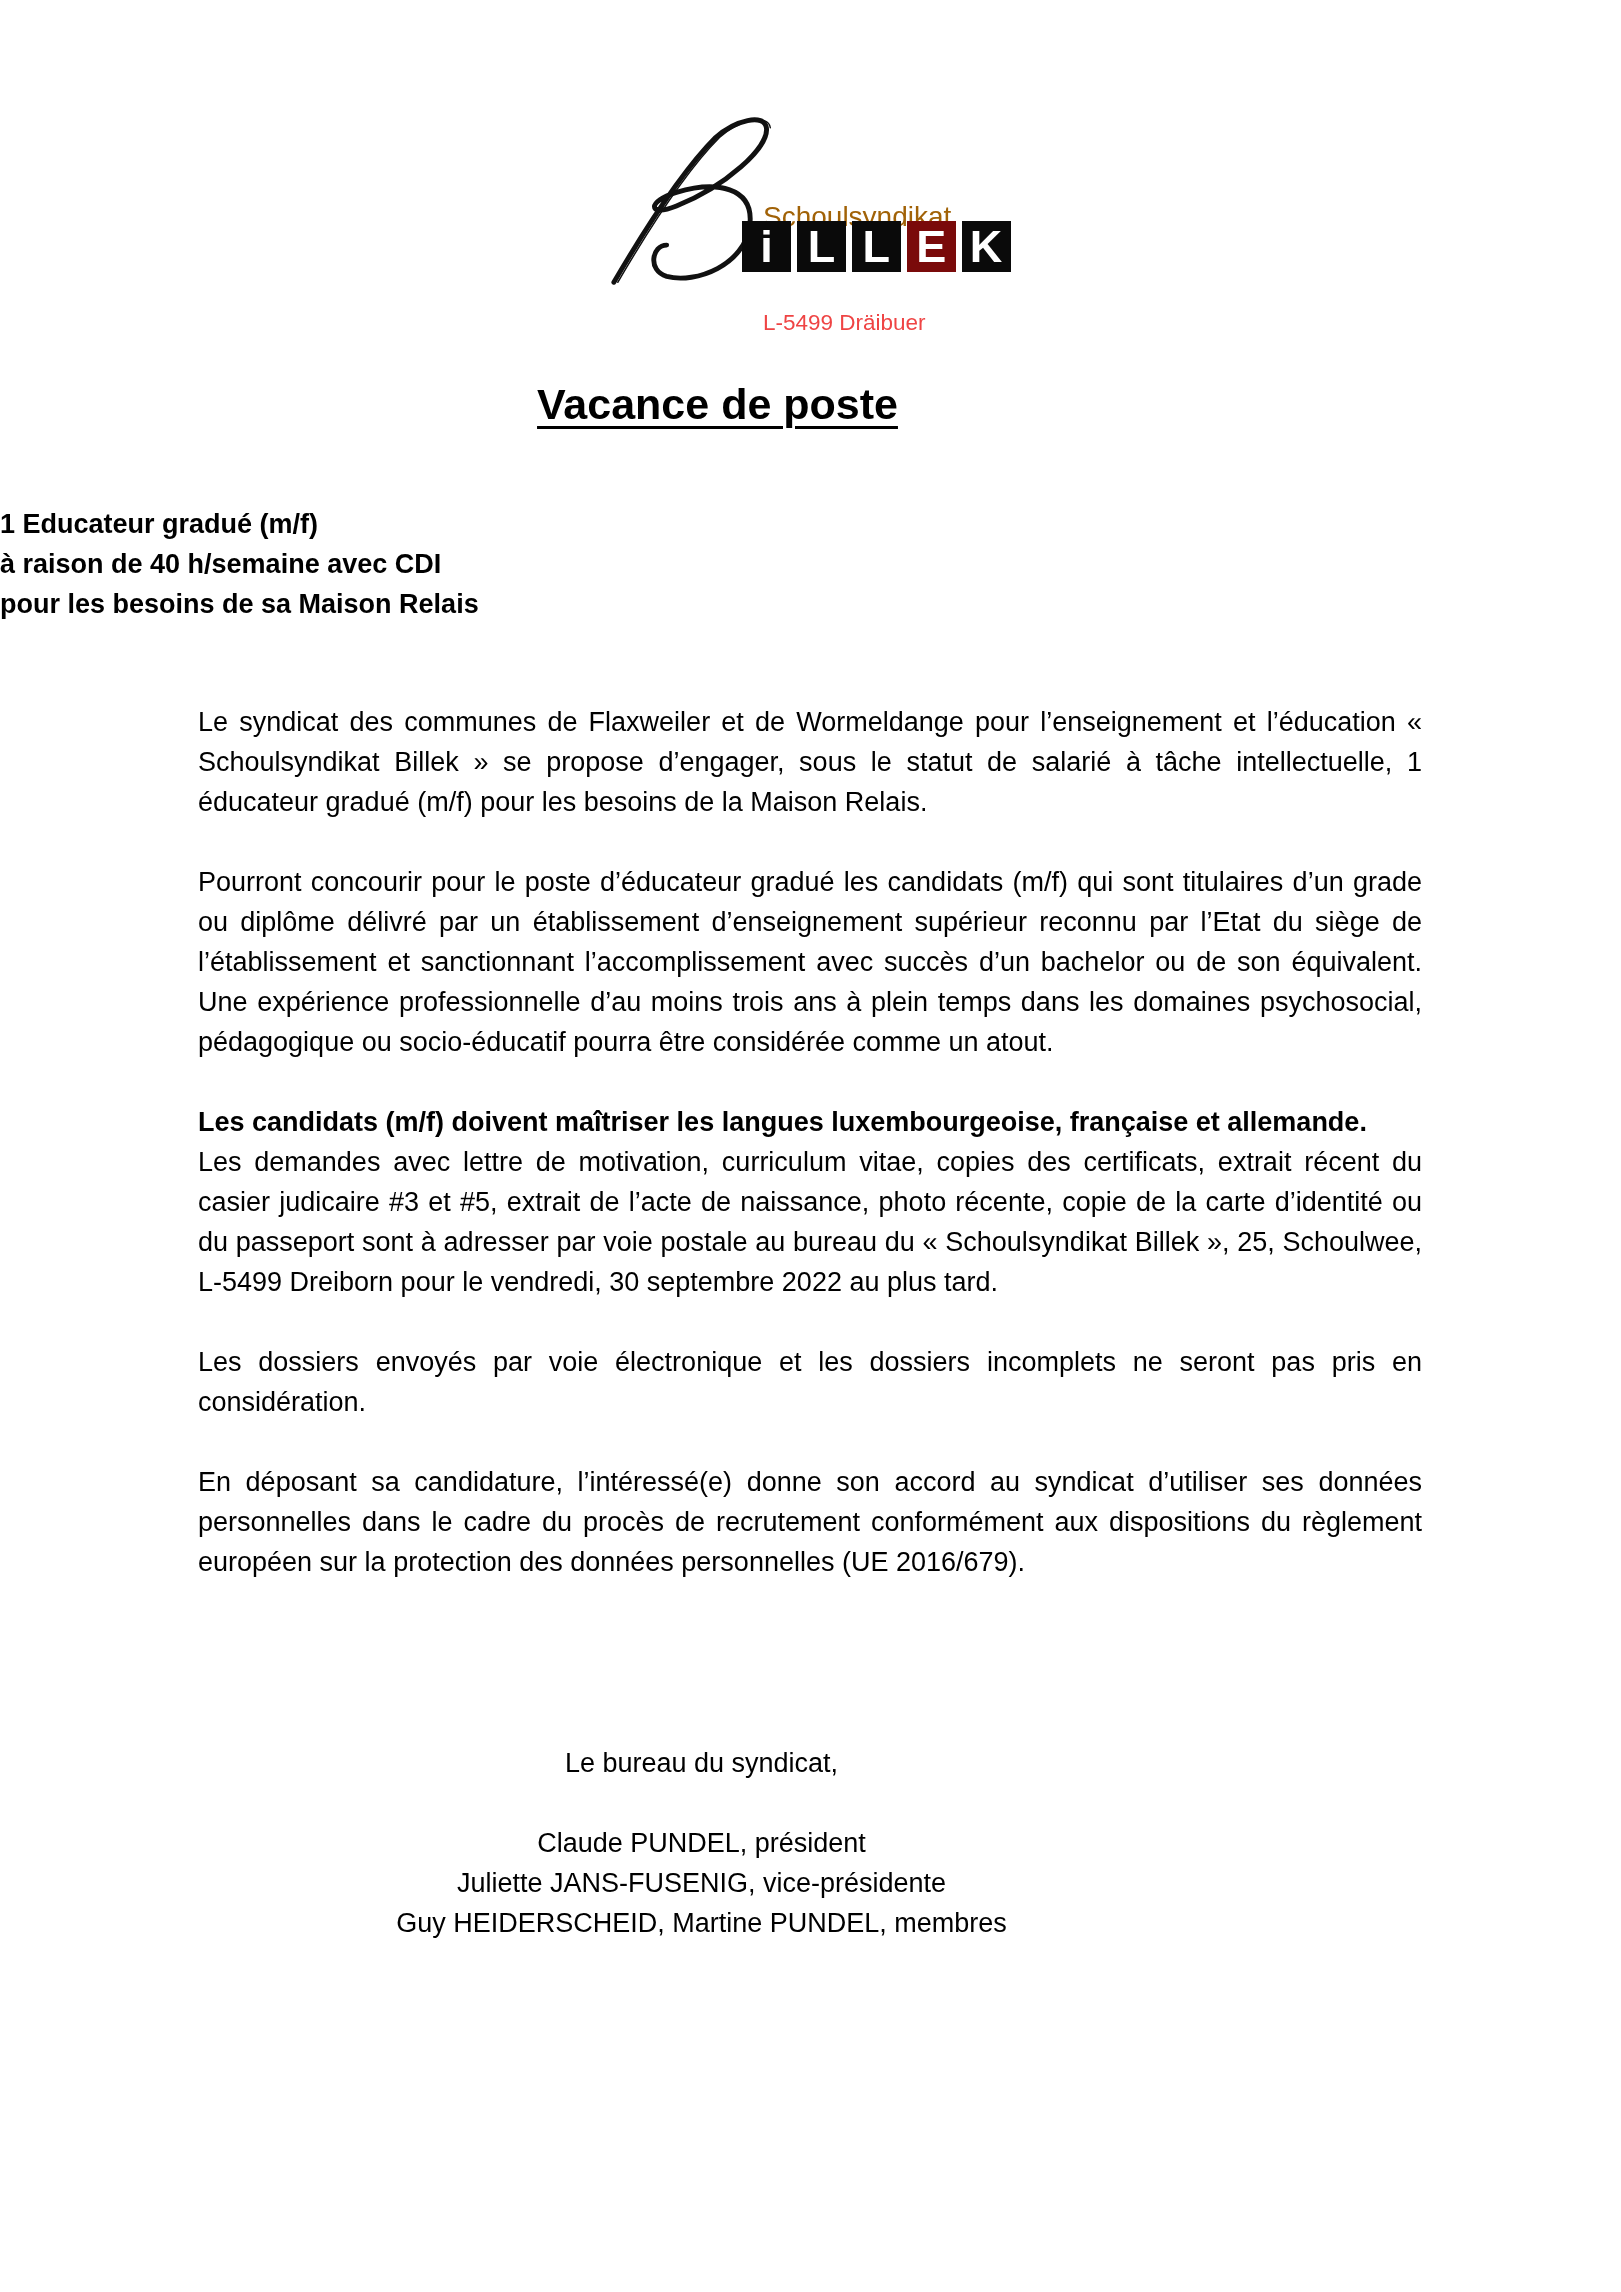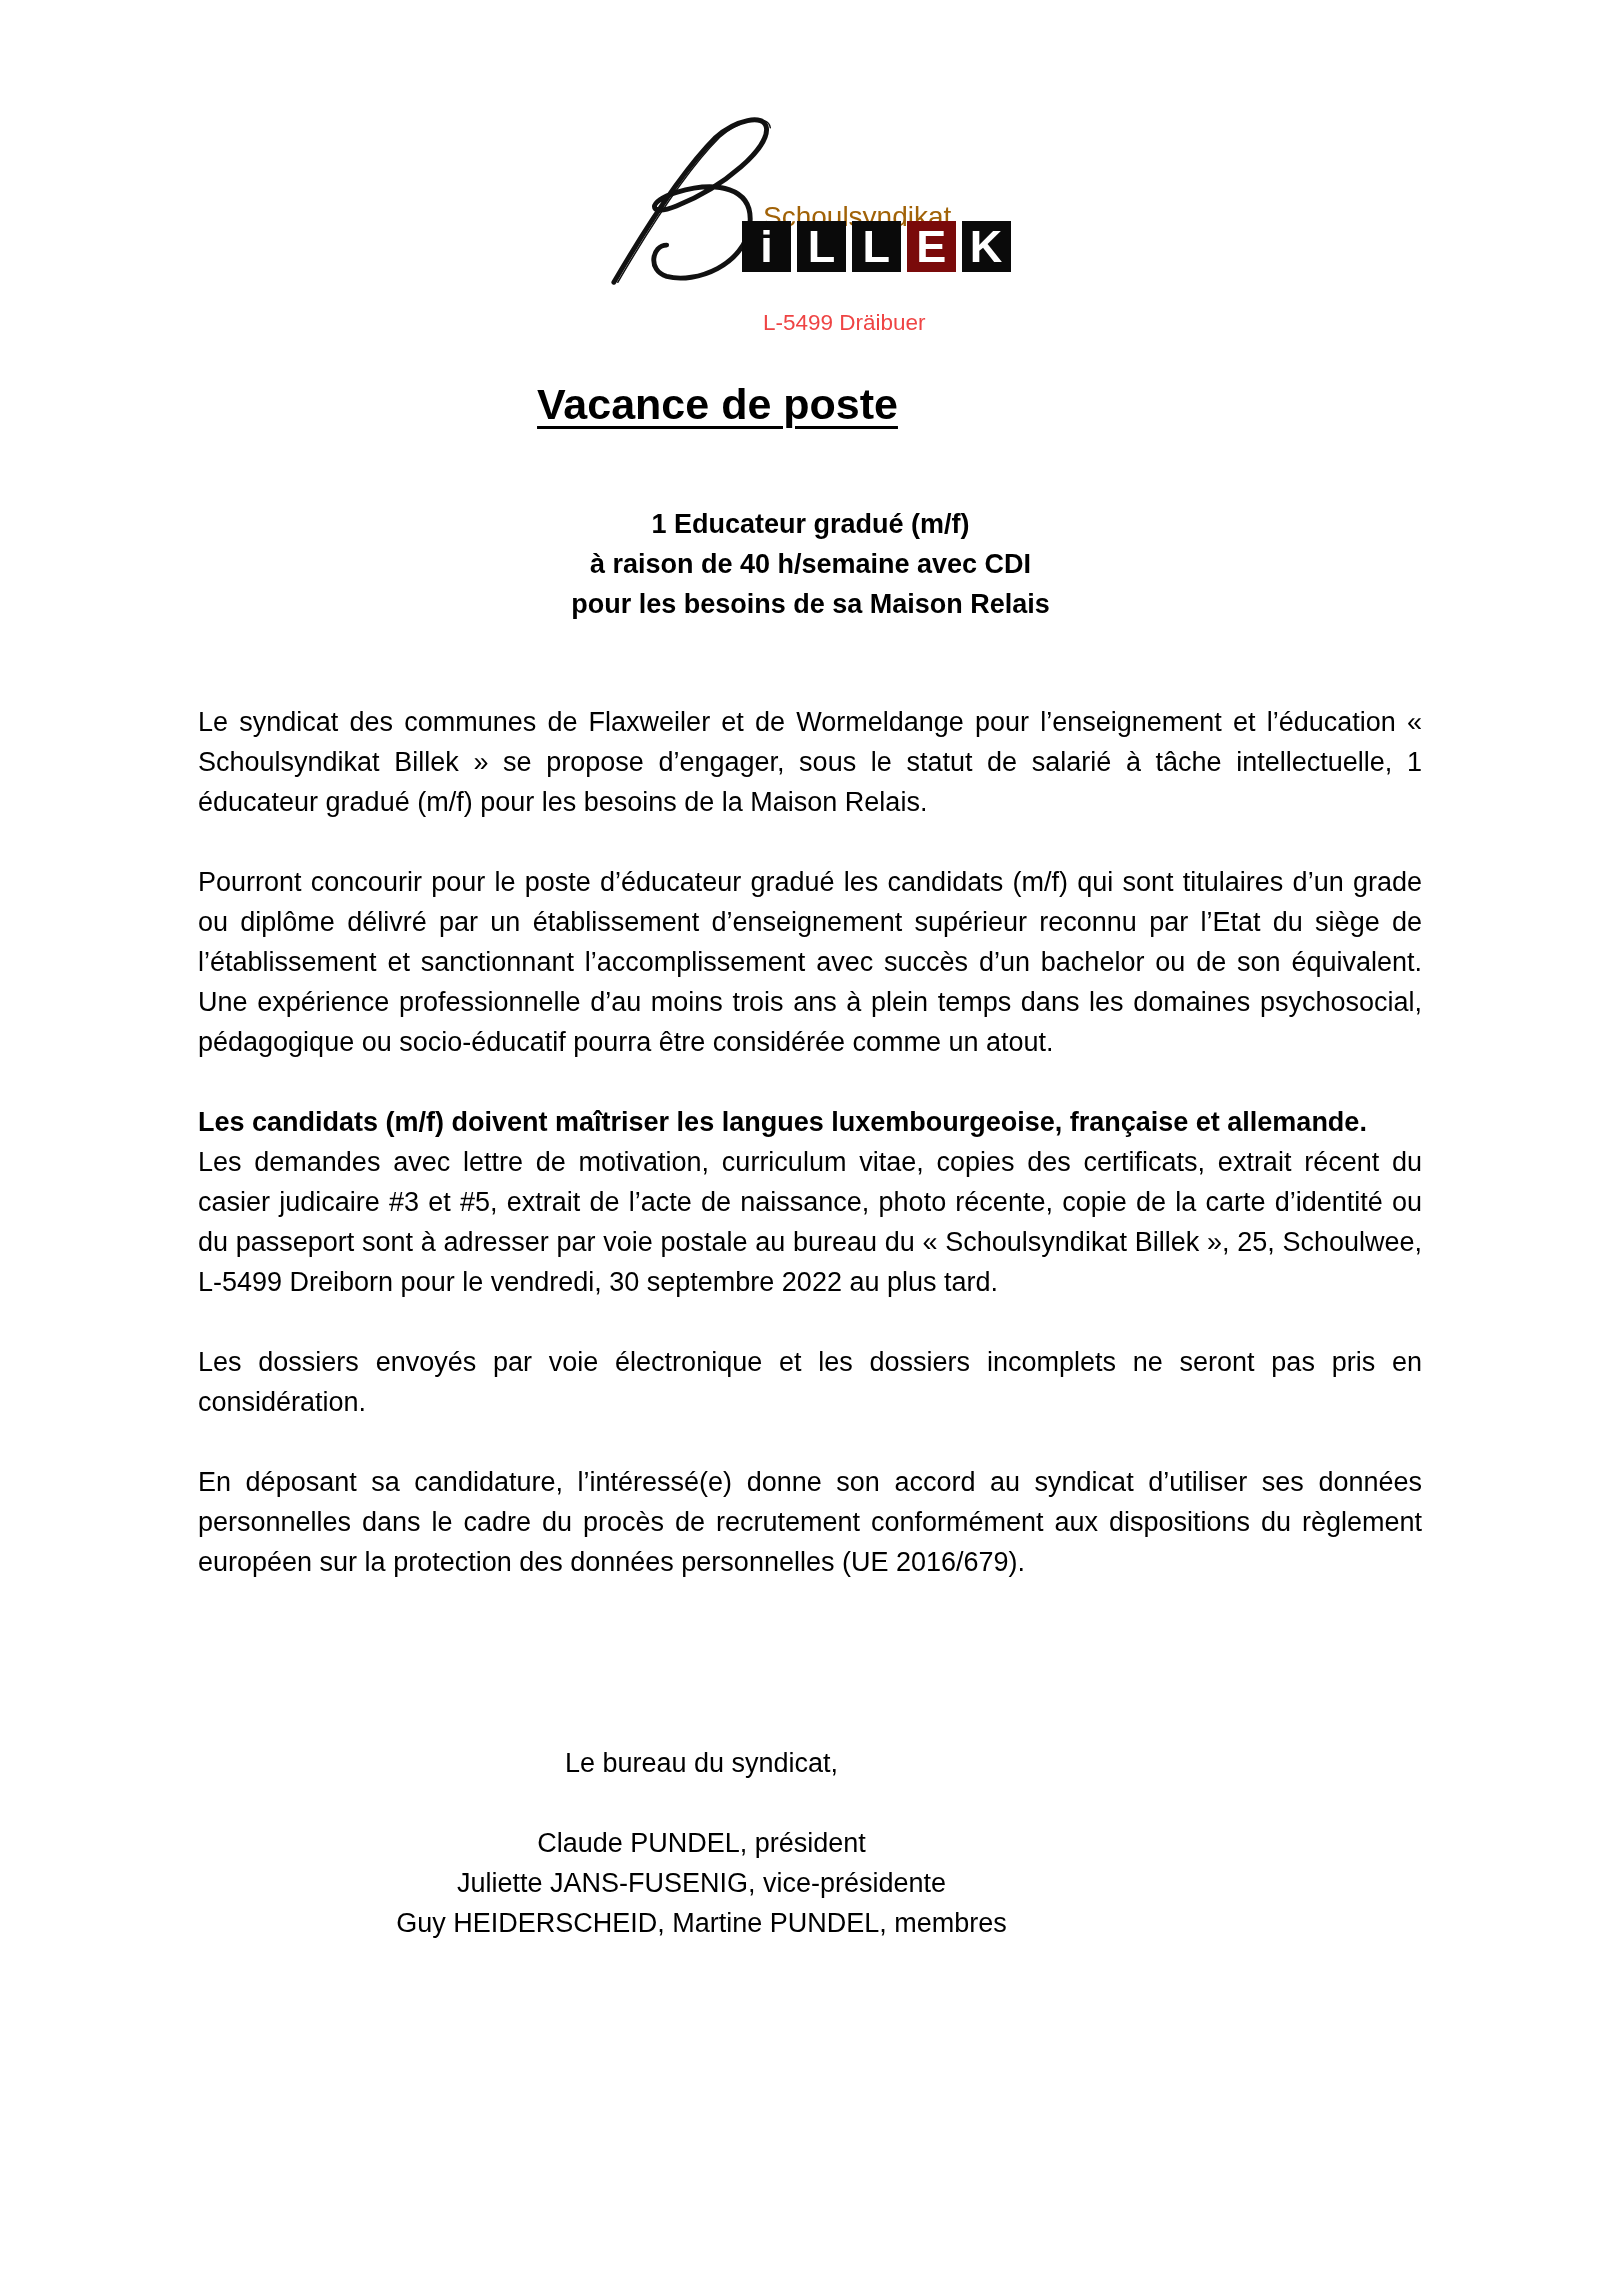--- a/index.html
+++ b/index.html
@@ -12,21 +12,21 @@
   .logo-boxes { position: absolute; left: 134px; top: 113px; display: flex; gap: 5.9px; }
   .logo-box { width: 49px; height: 51px; background: #0a0a0a; color: #fff;
               font-family: "Liberation Sans", sans-serif; font-weight: bold; font-size: 45px;
               display: flex; align-items: center; justify-content: center; line-height: 1; }
   .logo-box.accent { background: #7a0a0a; }
   .logo-address { position: absolute; left: 155px; top: 202px; font-size: 22.5px; color: #ef4444; }
 
   .title { position: absolute; left: 0; width: 1435px; top: 380px; text-align: center;
            font-family: "Liberation Sans", sans-serif; font-weight: bold; font-size: 43px;
            text-decoration: underline; text-underline-offset: 6.9px; text-decoration-thickness: 2.9px; }
-  .subtitle { position: absolute; left: 0; width: 1621px; top: 504px; text-align: center;
+  .subtitle { position: absolute; left: 0; width: 1621px; top: 504px; 
               font-weight: bold; font-size: 27px; line-height: 40px; }
   .body { position: absolute; left: 198px; width: 1235px; top: 702px;
           font-size: 27px; line-height: 40px; }
   .body p { margin: 0 11px 40px 0; text-align: justify; }
   .body p.nojust { text-align: left; }
   .sig { position: absolute; left: 0; width: 1403px; top: 1743px; text-align: center;
          font-size: 27px; line-height: 40px; }
   .sig .gap { height: 40px; }
 </style>
 </head>

